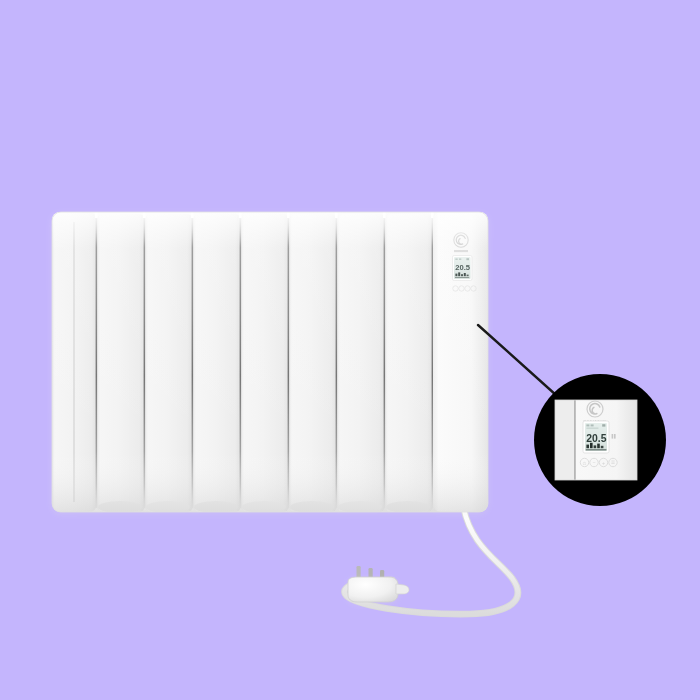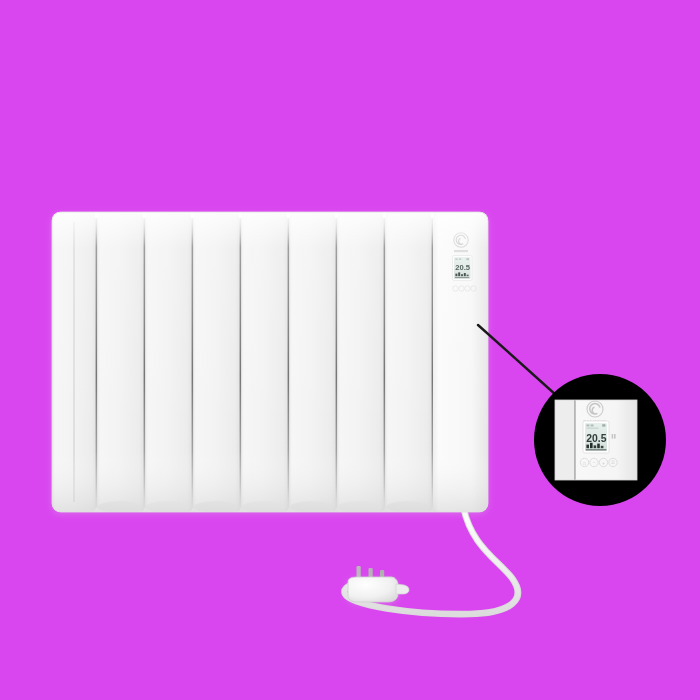--- a/index.html
+++ b/index.html
@@ -12,21 +12,21 @@
     height: 700px;
     font-family: "Liberation Sans", sans-serif;
     overflow: hidden;
     position: relative;
   }
   #stage {
     position: absolute;
     left: 0; top: 0;
     width: 700px;
     height: 700px;
-    background: #d946ef;
+    background: #c4b5fd;
   }
   .layer { position: absolute; left:0; top:0; width:700px; height:700px; }
   svg { display: block; }
 </style>
 </head>
 <body>
 
 <div id="stage">
 
   <svg class="layer" width="700" height="700" viewBox="0 0 700 700">

